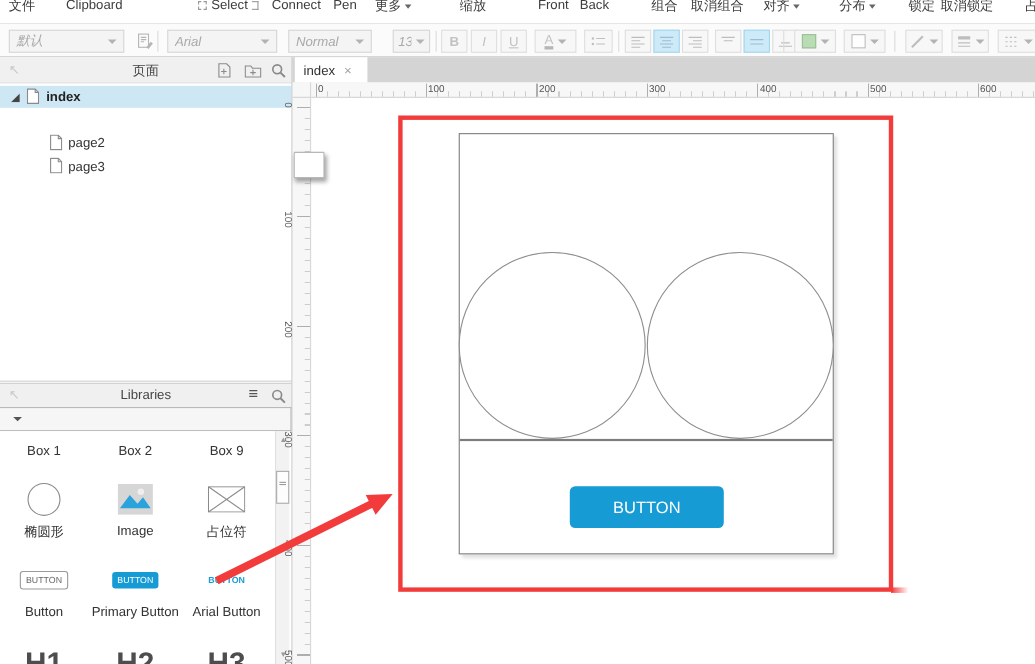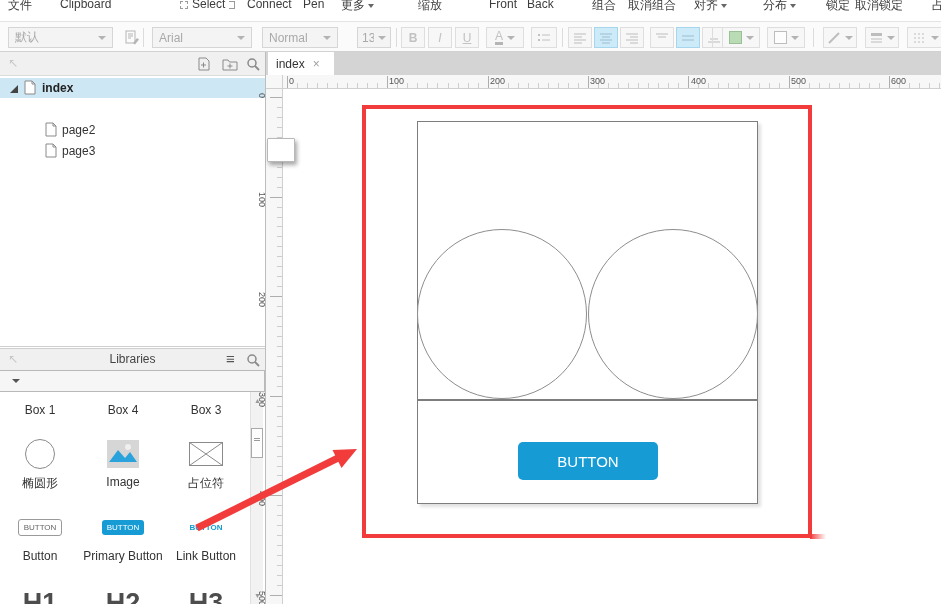--- a/index.html
+++ b/index.html
@@ -14,21 +14,21 @@
   .mini-caret { display:inline-block; width:0; height:0; border-left:3px solid transparent;
     border-right:3px solid transparent; border-top:4px solid #666; margin-left:3px; vertical-align:middle; }
   .sel-box { display:inline-block; width:8px; height:8px; border:1px dashed #9a9a9a; margin-right:4px; vertical-align:middle; }
   .sel-brk { display:inline-block; width:6px; height:8px; border:1px solid #9a9a9a; border-left:none; margin-left:4px; vertical-align:middle; }
   #menu-sep { position:absolute; left:0; top:21px; width:941px; height:1px; background:#e4e4e4; }
 
   
   #toolbar { position:absolute; left:0; top:22px; width:941px; height:30px; background:#fbfbfb; border-bottom:1px solid #d2d2d2; }
   .tb-select { position:absolute; top:5px; height:21px; border:1px solid #d6d6d6; background:#f4f4f4;
     color:#a9a9a9; font-size:12px; display:flex; align-items:center; padding:0 6px; }
-  .tb-select .val { flex:1; overflow:hidden; white-space:nowrap; }
+  .tb-select .val { flex:1; overflow:hidden; white-space:nowrap;font-style:italic; }
   .tb-caret { width:0; height:0; border-left:4px solid transparent; border-right:4px solid transparent;
     border-top:4px solid #b3b3b3; margin-left:4px; }
   .tb-btn { position:absolute; top:5px; width:24px; height:21px; border:1px solid #dedede; background:#f7f7f7;
     color:#c2c2c2; font-size:12px; display:flex; align-items:center; justify-content:center; }
   .tb-btn.hl { background:#cdeaf8; border-color:#a6d6ec; }
   .tb-sep { position:absolute; top:6px; width:1px; height:19px; background:#dcdcdc; }
   .uline { text-decoration:underline; }
   .swatch { width:13px; height:13px; border:1px solid #bdbdbd; background:#fdfdfd; }
   .swatch.green { background:#b9dcb4; border-color:#9bbf96; }
   svg.glyph { display:block; }
@@ -229,20 +229,21 @@
     <div class="tb-btn" style="left:907px;width:38px">
       <svg class="glyph" width="14" height="12" viewBox="0 0 14 12">
         <path d="M1 2h2M5 2h2M9 2h2M1 6h2M5 6h2M9 6h2M1 10h2M5 10h2M9 10h2" stroke="#bdbdbd"></path>
       </svg>
       <span class="tb-caret"></span>
     </div>
   </div>
 
   <div id="pages-header">
     <span class="nw-icon">↖</span>
+    <div class="panel-title">页面</div>
     <svg class="glyph abs" style="left:197px;top:5px" width="14" height="14" viewBox="0 0 14 14">
       <path d="M2 1h7l3 3v9H2z" fill="none" stroke="#8a8a8a"></path>
         <path d="M4 8h5M6.5 5.5v5" stroke="#8a8a8a"></path>
     </svg>
     <svg class="glyph abs" style="left:222px;top:5px" width="16" height="14" viewBox="0 0 16 14">
       <path d="M1 3h5l1.5 2H15v8H1z" fill="none" stroke="#8a8a8a"></path>
         <path d="M5.5 9h5M8 6.5v5" stroke="#8a8a8a"></path>
     </svg>
     <svg class="glyph abs" style="left:246px;top:5px" width="14" height="14" viewBox="0 0 14 14">
       <circle cx="6" cy="6" r="4" fill="none" stroke="#8a8a8a" stroke-width="1.5"></circle>
@@ -286,22 +287,22 @@
         <path d="M9 9l4 4" stroke="#8a8a8a" stroke-width="1.8"></path>
     </svg>
   </div>
   <div id="lib-filter">
     <span class="tb-caret" style="border-top-color:#555"></span>
   </div>
 
   <div id="lib-items">
 
     <div class="lib-label" style="left:-2px;top:11px">Box 1</div>
-    <div class="lib-label" style="left:81px;top:11px">Box 4</div>
-    <div class="lib-label" style="left:164px;top:11px">Box 3</div>
+    <div class="lib-label" style="left:81px;top:11px">Box 2</div>
+    <div class="lib-label" style="left:164px;top:11px">Box 9</div>
 
     <div class="lib-cell-icon" style="left:-2px;top:46px;width:84px;height:32px">
       <div style="width:30px;height:30px;border:1px solid #8a8a8a;border-radius:50%"></div>
     </div>
     <div class="lib-cell-icon" style="left:81px;top:46px;width:84px;height:32px">
       <svg class="glyph" width="32" height="28" viewBox="0 0 32 28">
         <rect x="0" y="0" width="32" height="28" fill="#d6d6d6"></rect>
         <polygon points="2,22 11,10 18,18 23,12 30,22" fill="#2aa3dc"></polygon>
         <rect x="2" y="2" width="28" height="20" fill="none"></rect>
         <circle cx="21" cy="7" r="3" fill="#efefef"></circle>
@@ -321,21 +322,21 @@
       <span class="btn-chip outline">BUTTON</span>
     </div>
     <div class="lib-cell-icon" style="left:81px;top:126px;width:84px;height:18px">
       <span class="btn-chip primary" style="background:#169BD5">BUTTON</span>
     </div>
     <div class="lib-cell-icon" style="left:164px;top:126px;width:84px;height:18px">
       <span class="btn-chip link" style="color:#169BD5">BUTTON</span>
     </div>
     <div class="lib-label" style="left:-2px;top:157px">Button</div>
     <div class="lib-label" style="left:81px;top:157px">Primary Button</div>
-    <div class="lib-label" style="left:164px;top:157px">Link Button</div>
+    <div class="lib-label" style="left:164px;top:157px">Arial Button</div>
 
     <div class="h-big" style="left:-2px;top:196px">H1</div>
     <div class="h-big" style="left:81px;top:196px">H2</div>
     <div class="h-big" style="left:164px;top:196px">H3</div>
   </div>
 
   <div id="lib-scroll">
     <div class="scroll-arrow" style="top:2px">▲</div>
     <div id="lib-thumb">
         <div class="grip"></div>

